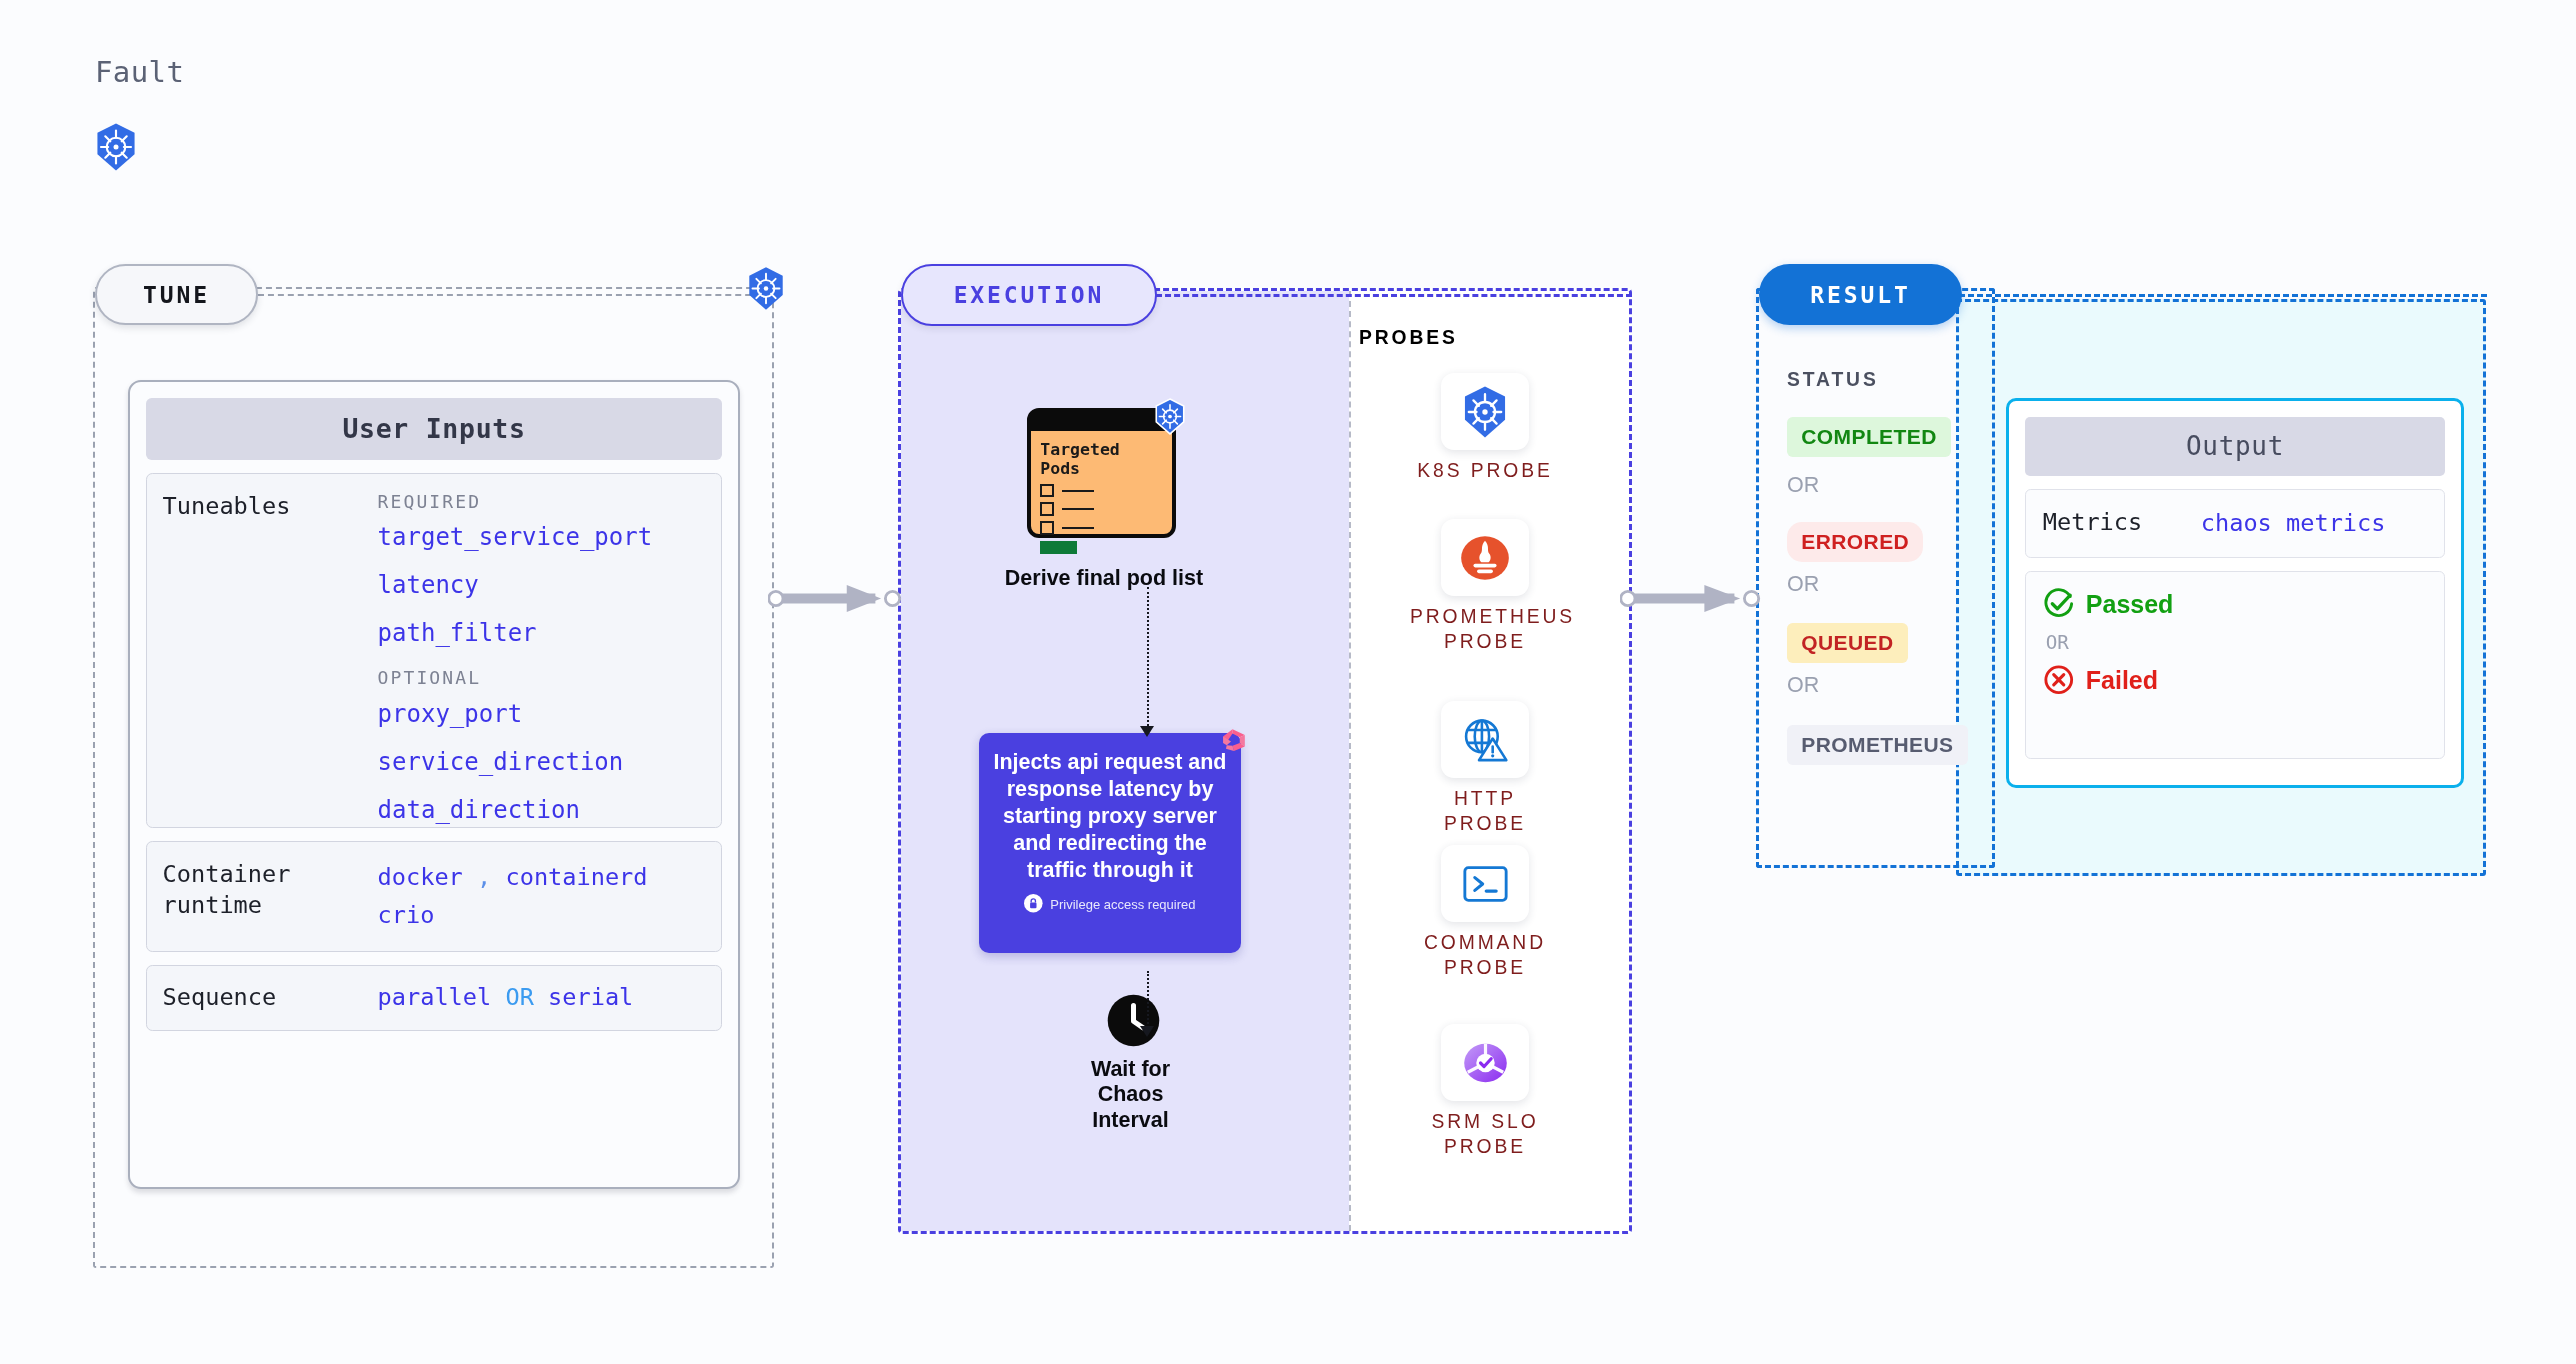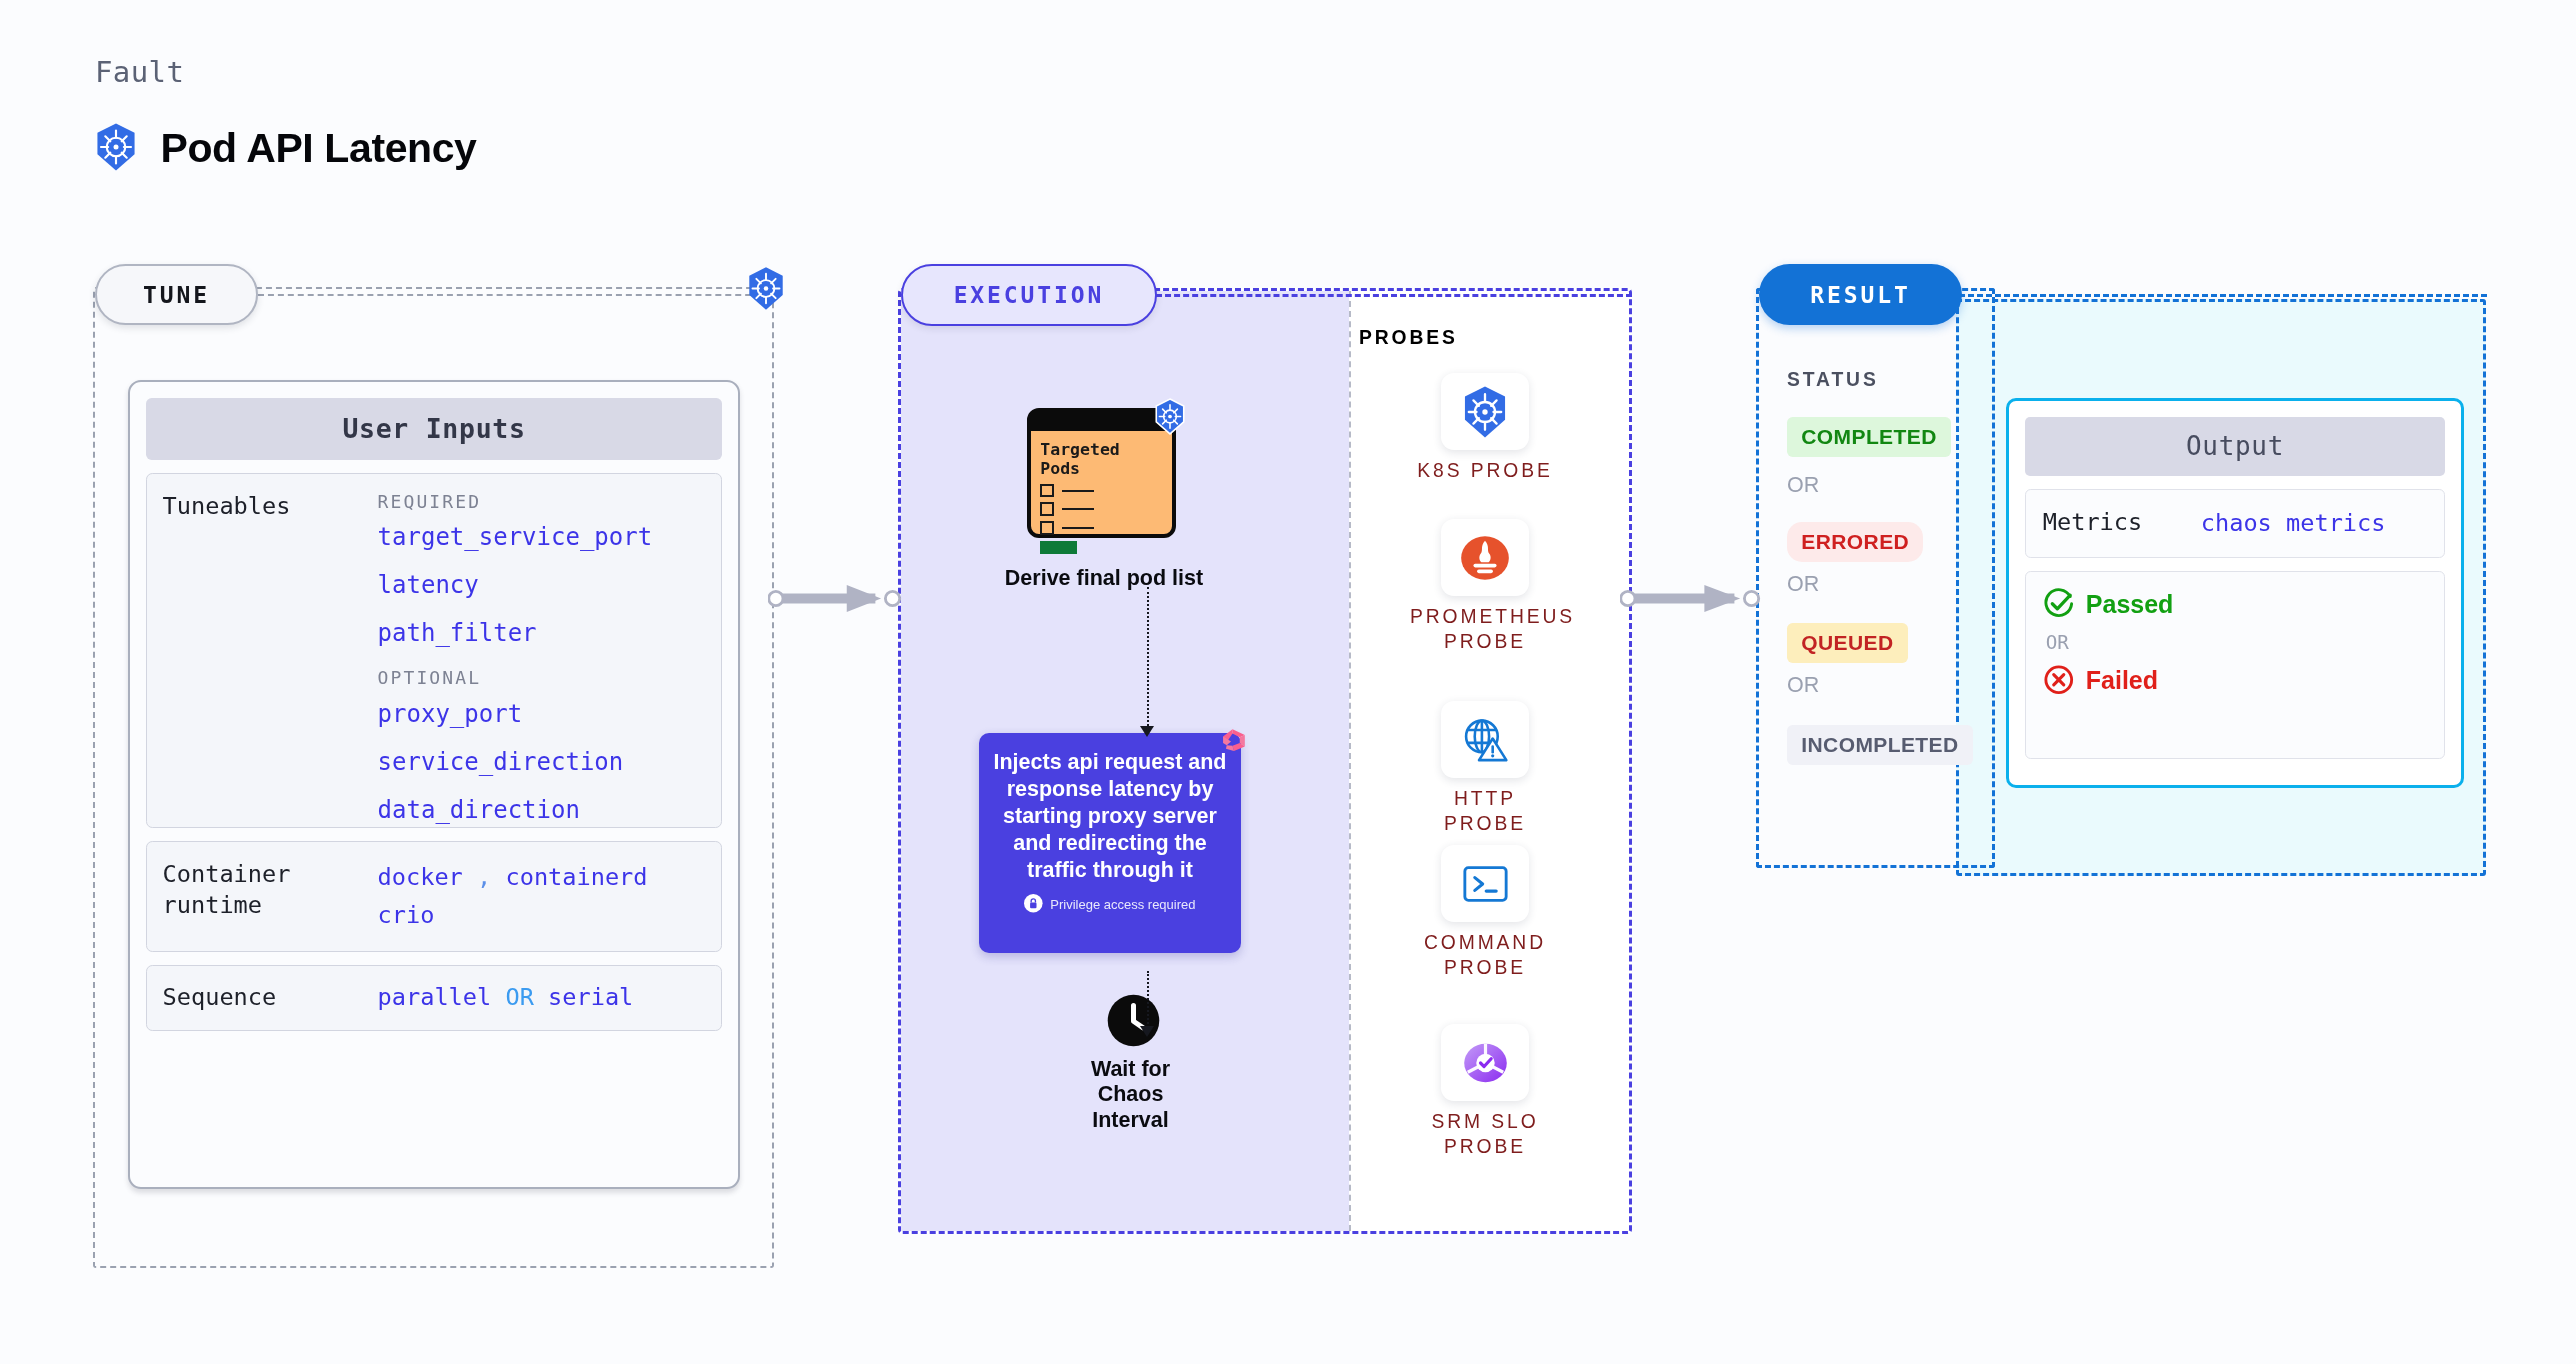--- a/index.html
+++ b/index.html
@@ -277,21 +277,20 @@
       <svg width="46" height="50" viewBox="0 0 64 70">
         <path d="M32 2 L58 15 L58 45 L32 68 L6 45 L6 15 Z" fill="#326ce5"></path>
         <g fill="none" stroke="#fff" stroke-width="3" stroke-linecap="round">
           <circle cx="32" cy="35" r="13"></circle>
           <circle cx="32" cy="35" r="3.5" fill="#fff" stroke="none"></circle>
           <path d="M32 12 L32 22 M32 48 L32 58 M11 35 L21 35 M43 35 L53 35
                    M17 20 L24 27 M40 43 L47 50 M47 20 L40 27 M24 43 L17 50"></path>
         </g>
       </svg>
     </span>
-    <span class="hdr-title">Pod API Latency</span>
   </div>
 
   <div class="panel panel-tune"></div>
   <div class="hdash hdash-tune"></div>
   <div class="pill pill-tune">TUNE</div>
 
   <span class="k8s-online">
     <svg width="42" height="45" viewBox="0 0 64 70">
       <path d="M32 2 L58 15 L58 45 L32 68 L6 45 L6 15 Z" fill="#326ce5"></path>
       <g fill="none" stroke="#fff" stroke-width="3" stroke-linecap="round">
@@ -521,21 +520,21 @@
   <div class="hdash hdash-res"></div>
   <div class="pill pill-result">RESULT</div>
 
   <div class="status-title">STATUS</div>
   <div class="badge b-completed">COMPLETED</div>
   <div class="orlbl or-1">OR</div>
   <div class="badge b-errored">ERRORED</div>
   <div class="orlbl or-2">OR</div>
   <div class="badge b-queued">QUEUED</div>
   <div class="orlbl or-3">OR</div>
-  <div class="badge b-incomp">INCOMPLETED</div>
+  <div class="badge b-incomp">PROMETHEUS</div>
 
   <div class="out-card">
     <div class="out-head">Output</div>
 
     <div class="out-sec" style="height:69px;align-items:center;">
       <div class="out-label">Metrics</div>
       <div class="out-val">chaos metrics</div>
     </div>
 
     <div class="out-sec" style="height:188px;">

